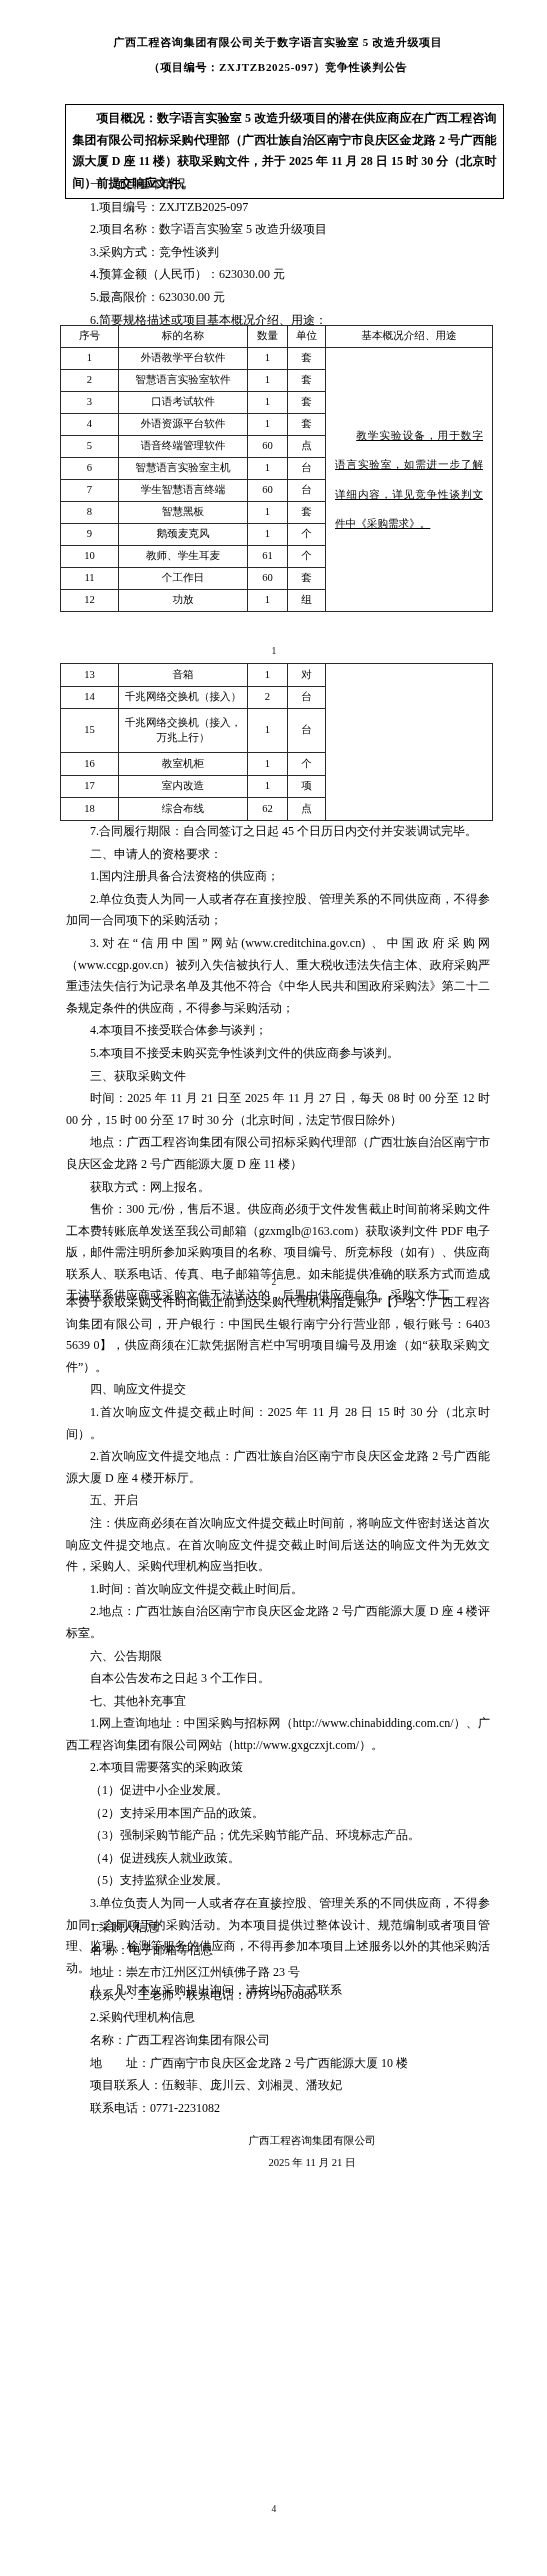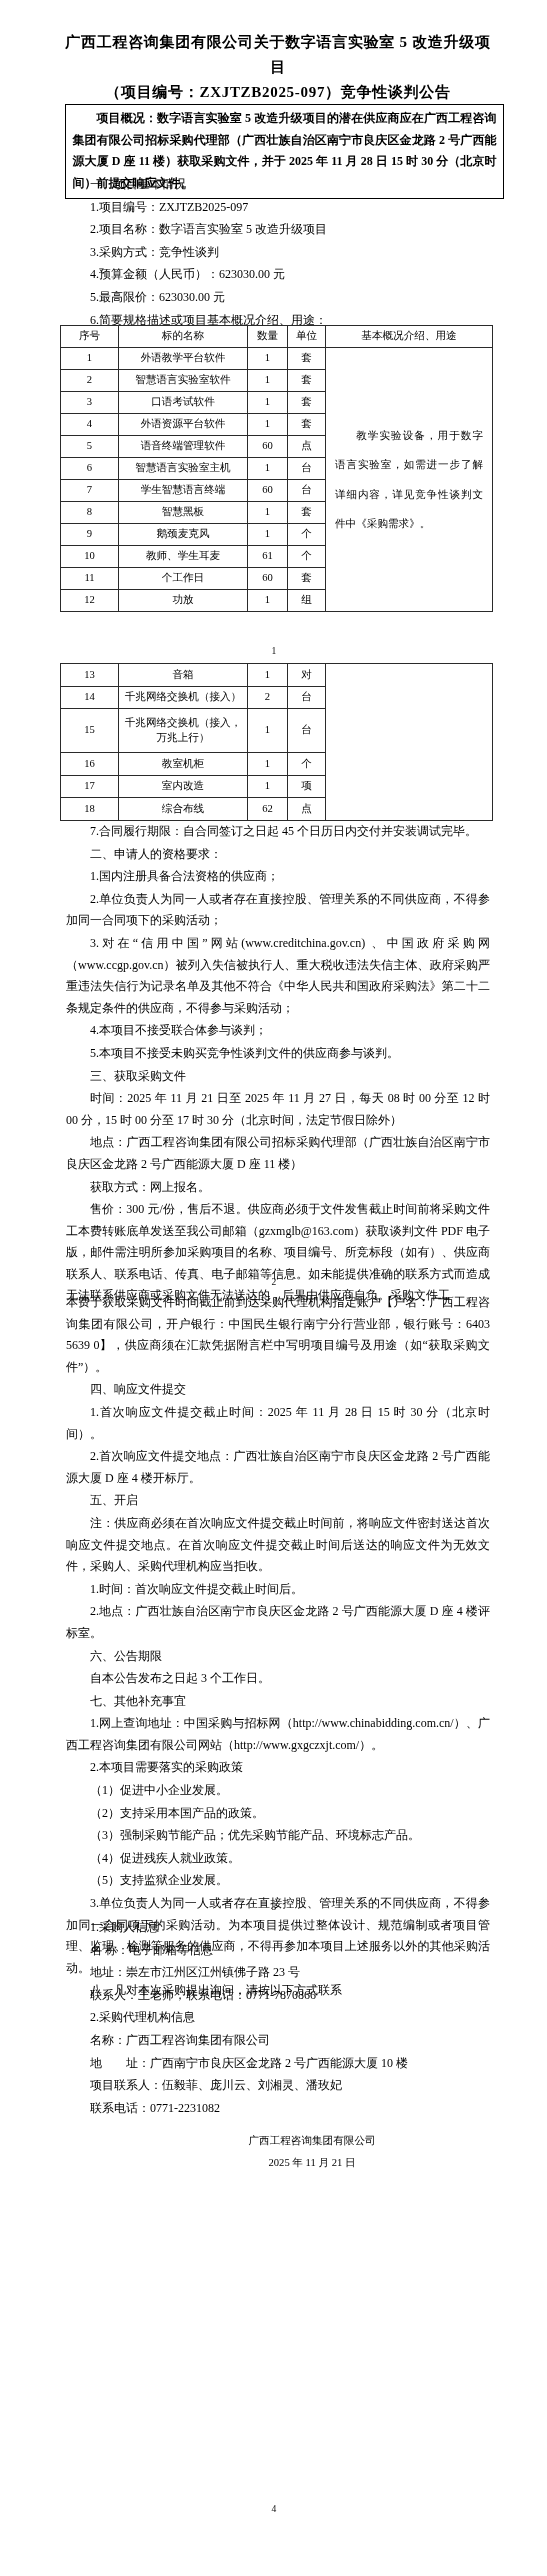--- a/index.html
+++ b/index.html
@@ -2,35 +2,35 @@
 <html style="font-size:11px"><head>
 <meta charset="utf-8">
 <style>
   html,body{margin:0;padding:0;}
   body{
     width:548px;height:2576px;position:relative;background:#ffffff;color:#000;
     font-family:"Liberation Serif","DejaVu Serif",serif;overflow:hidden;
   }
   .abs{position:absolute;left:65px;width:426px;}
   .full{position:absolute;left:0;width:548px;text-align:center;}
-  .title-line{font-size:15px;font-weight:bold;line-height:25px;text-align:center;letter-spacing:0.7px;}
+  .title-line{font-size:11px;font-weight:bold;line-height:25px;text-align:center;letter-spacing:0.7px;}
   .obox{border:0.7px solid #000;padding:2.1px 5.5px;}
   .obox .para{font-weight:bold;}
   .para{margin:1px;font-size:12px;line-height:21.6px;text-indent:2em;text-align:justify;}
   .noindent{text-indent:0;}
   .pageno{font-size:9.6px;line-height:19px;color:#111;}
   table.tbl{position:absolute;left:60px;width:431px;border-collapse:collapse;table-layout:fixed;}
   .tbl th,.tbl td{
     border:0.7px solid #2a2a2a;font-size:10.6px;font-weight:normal;
     text-align:center;vertical-align:middle;padding:0.7px 2.1px;line-height:14.4px;overflow:hidden;
   }
   .tbl tr{height:22px;}
   .tbl2 tr{height:22.6px;margin-left:12px;}
   .tbl2 tr.tall{height:44px;}
-  td.notecell{text-align:justify;text-indent:2em;line-height:29.4px;padding:0 9px;}
+  td.notecell{text-align:justify;text-indent:2em;line-height:29.4px;padding:0 9px;text-decoration:underline;}
   .sig{position:absolute;right:65px;width:342px;text-align:center;font-size:10.6px;line-height:21.6px;}
   .sig div{white-space:nowrap;}
 </style>
 </head>
 <body>
 
 <div>
 
   <div class="abs" style="top:30px">
     <div class="title-line">广西工程咨询集团有限公司关于数字语言实验室 5 改造升级项目</div>

